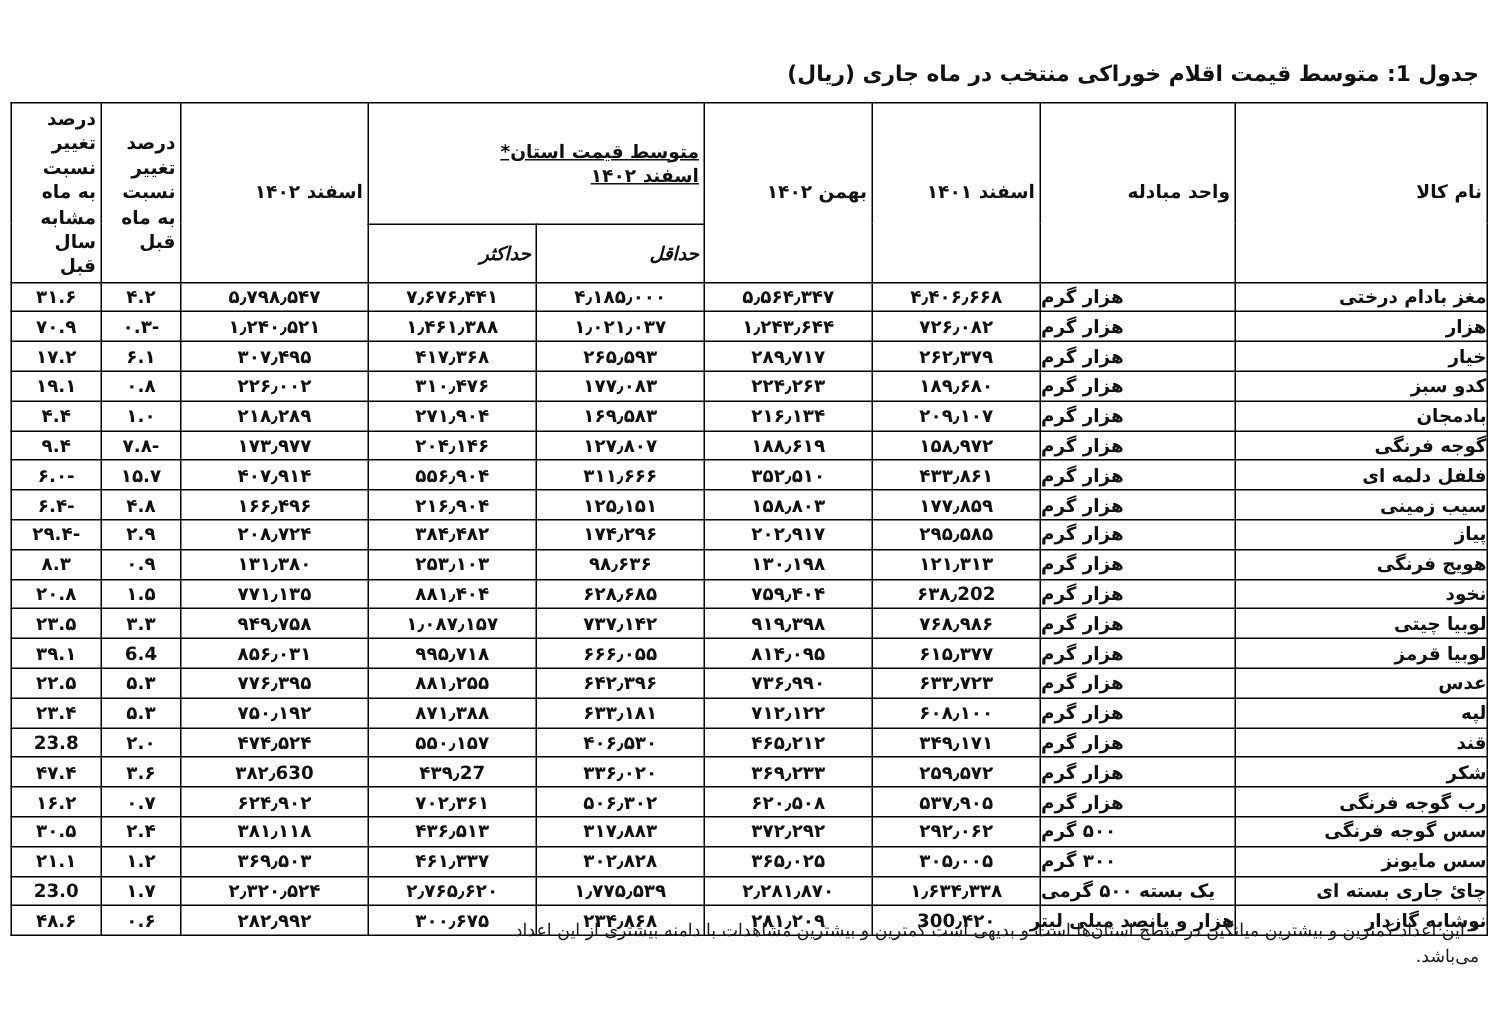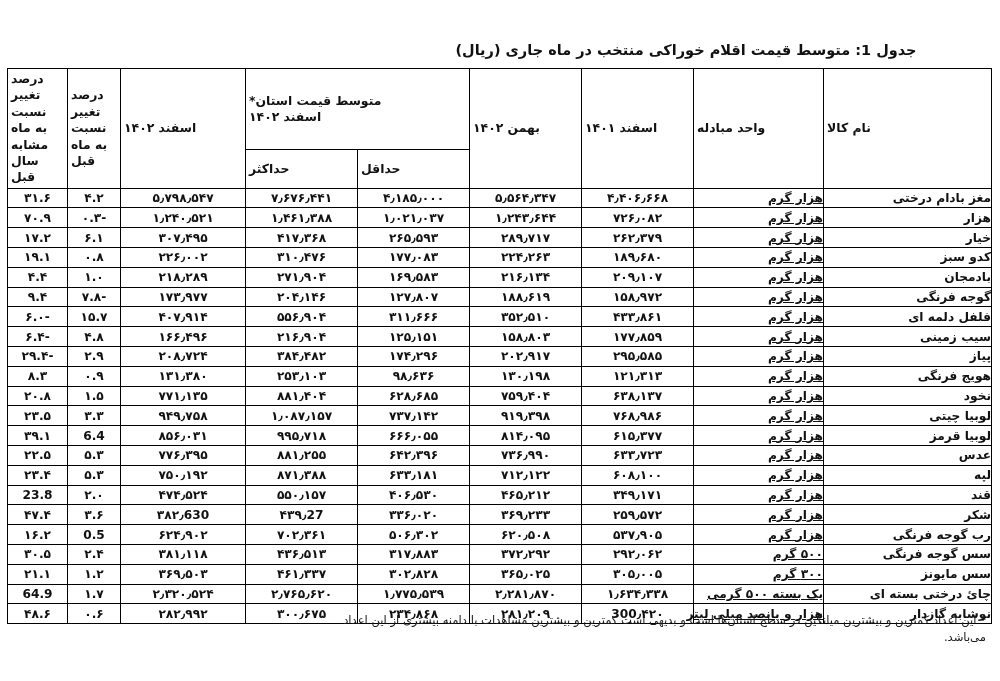--- a/index.html
+++ b/index.html
@@ -18,21 +18,21 @@
     position: relative;
     width: 1000px;
     height: 681px;
     box-sizing: border-box;
   }
   .caption {
     position: absolute;
     top: 42px;
     right: 14px;
     width: 600px;
-    text-align: center;
+    text-align: right;
     font-size: 14.5px;
     font-weight: bold;
     color: #111;
     letter-spacing: 0;
     white-space: nowrap;
     direction: rtl;
   }
   table.price-table {
     position: absolute;
     top: 68px;
@@ -48,42 +48,43 @@
     padding: 0;
     font-size: 12.2px;
     font-weight: bold;
     color: #111;
     line-height: 1.32;
     vertical-align: middle;
     box-sizing: border-box;
   }
   table.price-table thead th {
     height: 74px;
-    text-align: left;
+    text-align: right;
     font-size: 12.4px;
     padding: 2px 3px;
   }
   th.h-group-sub {
     height: 24px !important;
+    font-style: italic;
   }
   th.h-group-top {
     height: 50px !important;
+    text-decoration: underline;
   }
   td {
     height: 19.8px;
   }
   td.c-name {
     text-align: right;
     padding-right: 6px;
     white-space: nowrap;
   }
   td.c-unit {
-    text-align: right;
+    text-align: left;
     white-space: nowrap;
-    text-decoration: underline;
   }
   td.c-num {
     text-align: center;
     font-size: 12.4px;
     white-space: nowrap;
   }
   
   col.w-name    { width: 168px; }
   col.w-unit    { width: 130px; }
   col.w-prev    { width: 112px; }
@@ -259,21 +260,21 @@
           <td class="c-num">۱۳۰٫۱۹۸</td>
           <td class="c-num">۹۸٫۶۳۶</td>
           <td class="c-num">۲۵۳٫۱۰۳</td>
           <td class="c-num">۱۳۱٫۳۸۰</td>
           <td class="c-num">۰.۹</td>
           <td class="c-num">۸.۳</td>
         </tr>
         <tr>
           <td class="c-name">نخود</td>
           <td class="c-unit">هزار گرم</td>
-          <td class="c-num">۶۳۸٫۱۳۷</td>
+          <td class="c-num">۶۳۸٫202</td>
           <td class="c-num">۷۵۹٫۴۰۴</td>
           <td class="c-num">۶۲۸٫۶۸۵</td>
           <td class="c-num">۸۸۱٫۴۰۴</td>
           <td class="c-num">۷۷۱٫۱۳۵</td>
           <td class="c-num">۱.۵</td>
           <td class="c-num">۲۰.۸</td>
         </tr>
         <tr>
           <td class="c-name">لوبیا چیتی</td>
           <td class="c-unit">هزار گرم</td>
@@ -341,21 +342,21 @@
           <td class="c-num">۴۷.۴</td>
         </tr>
         <tr>
           <td class="c-name">رب گوجه فرنگی</td>
           <td class="c-unit">هزار گرم</td>
           <td class="c-num">۵۳۷٫۹۰۵</td>
           <td class="c-num">۶۲۰٫۵۰۸</td>
           <td class="c-num">۵۰۶٫۳۰۲</td>
           <td class="c-num">۷۰۲٫۳۶۱</td>
           <td class="c-num">۶۲۴٫۹۰۲</td>
-          <td class="c-num">0.5</td>
+          <td class="c-num">۰.۷</td>
           <td class="c-num">۱۶.۲</td>
         </tr>
         <tr>
           <td class="c-name">سس گوجه فرنگی</td>
           <td class="c-unit">۵۰۰ گرم</td>
           <td class="c-num">۲۹۲٫۰۶۲</td>
           <td class="c-num">۳۷۲٫۲۹۲</td>
           <td class="c-num">۳۱۷٫۸۸۳</td>
           <td class="c-num">۴۳۶٫۵۱۳</td>
           <td class="c-num">۳۸۱٫۱۱۸</td>
@@ -367,29 +368,29 @@
           <td class="c-unit">۳۰۰ گرم</td>
           <td class="c-num">۳۰۵٫۰۰۵</td>
           <td class="c-num">۳۶۵٫۰۲۵</td>
           <td class="c-num">۳۰۲٫۸۲۸</td>
           <td class="c-num">۴۶۱٫۳۳۷</td>
           <td class="c-num">۳۶۹٫۵۰۳</td>
           <td class="c-num">۱.۲</td>
           <td class="c-num">۲۱.۱</td>
         </tr>
         <tr>
-          <td class="c-name">چائ درختی بسته ای</td>
+          <td class="c-name">چائ جاری بسته ای</td>
           <td class="c-unit">یک بسته ۵۰۰ گرمی</td>
           <td class="c-num">۱٫۶۳۴٫۳۳۸</td>
           <td class="c-num">۲٫۲۸۱٫۸۷۰</td>
           <td class="c-num">۱٫۷۷۵٫۵۳۹</td>
           <td class="c-num">۲٫۷۶۵٫۶۲۰</td>
           <td class="c-num">۲٫۳۲۰٫۵۲۴</td>
           <td class="c-num">۱.۷</td>
-          <td class="c-num">64.9</td>
+          <td class="c-num">23.0</td>
         </tr>
         <tr>
           <td class="c-name">نوشابه گازدار</td>
           <td class="c-unit">هزار و پانصد میلی لیتر</td>
           <td class="c-num">300٫۴۲۰</td>
           <td class="c-num">۲۸۱٫۲۰۹</td>
           <td class="c-num">۲۳۴٫۸۶۸</td>
           <td class="c-num">۳۰۰٫۶۷۵</td>
           <td class="c-num">۲۸۲٫۹۹۲</td>
           <td class="c-num">۰.۶</td>

